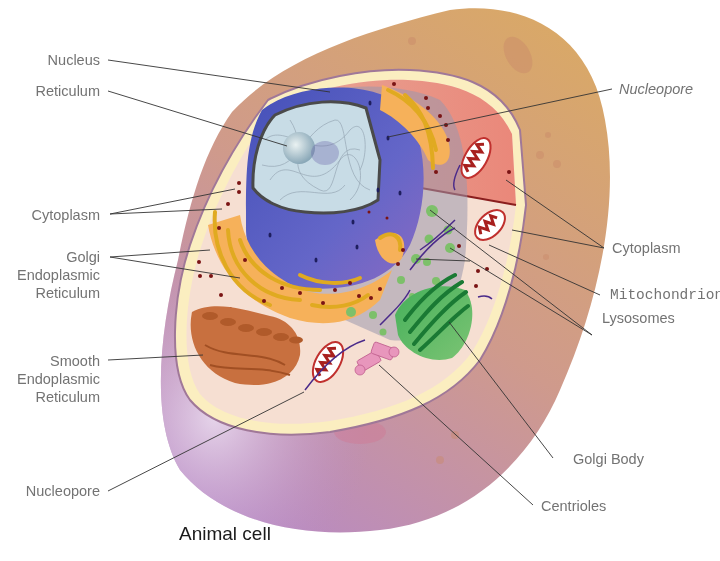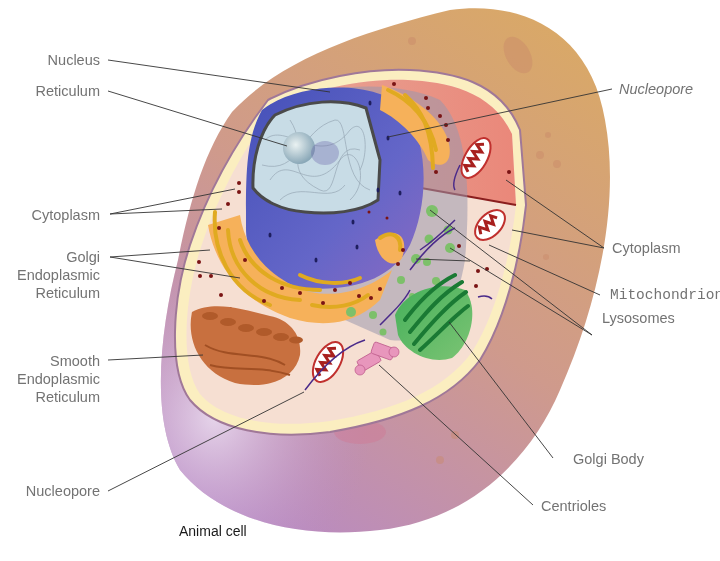--- a/index.html
+++ b/index.html
@@ -1,20 +1,20 @@
 <!DOCTYPE html>
 <html><head>
   <meta charset="utf-8">
   <style>
     html, body { margin: 0; padding: 0; background: #ffffff; }
     body { width: 720px; height: 561px; position: relative; overflow: hidden; font-family: "Liberation Sans", sans-serif; }
     #diagram { position: absolute; left: 0; top: 0; width: 720px; height: 561px; }
     .lbl { position: absolute; font-size: 14.5px; color: #737373; line-height: 18px; white-space: nowrap; }
     .lbl.right { text-align: right; }
-    .title { position: absolute; font-size: 14px; color: #1a1a1a; left: 179px; top: 523px; }
+    .title { position: absolute; font-size: 19px; color: #1a1a1a; left: 179px; top: 523px; }
   </style>
 </head>
 <body>
 
 <svg id="diagram" viewBox="0 0 720 561" xmlns="http://www.w3.org/2000/svg">
   <defs>
     <linearGradient id="outerGrad" x1="0.8" y1="0" x2="0.2" y2="1">
       <stop offset="0" stop-color="#d9a868"></stop>
       <stop offset="0.5" stop-color="#cf9a8c"></stop>
       <stop offset="1" stop-color="#b88ac4"></stop>

